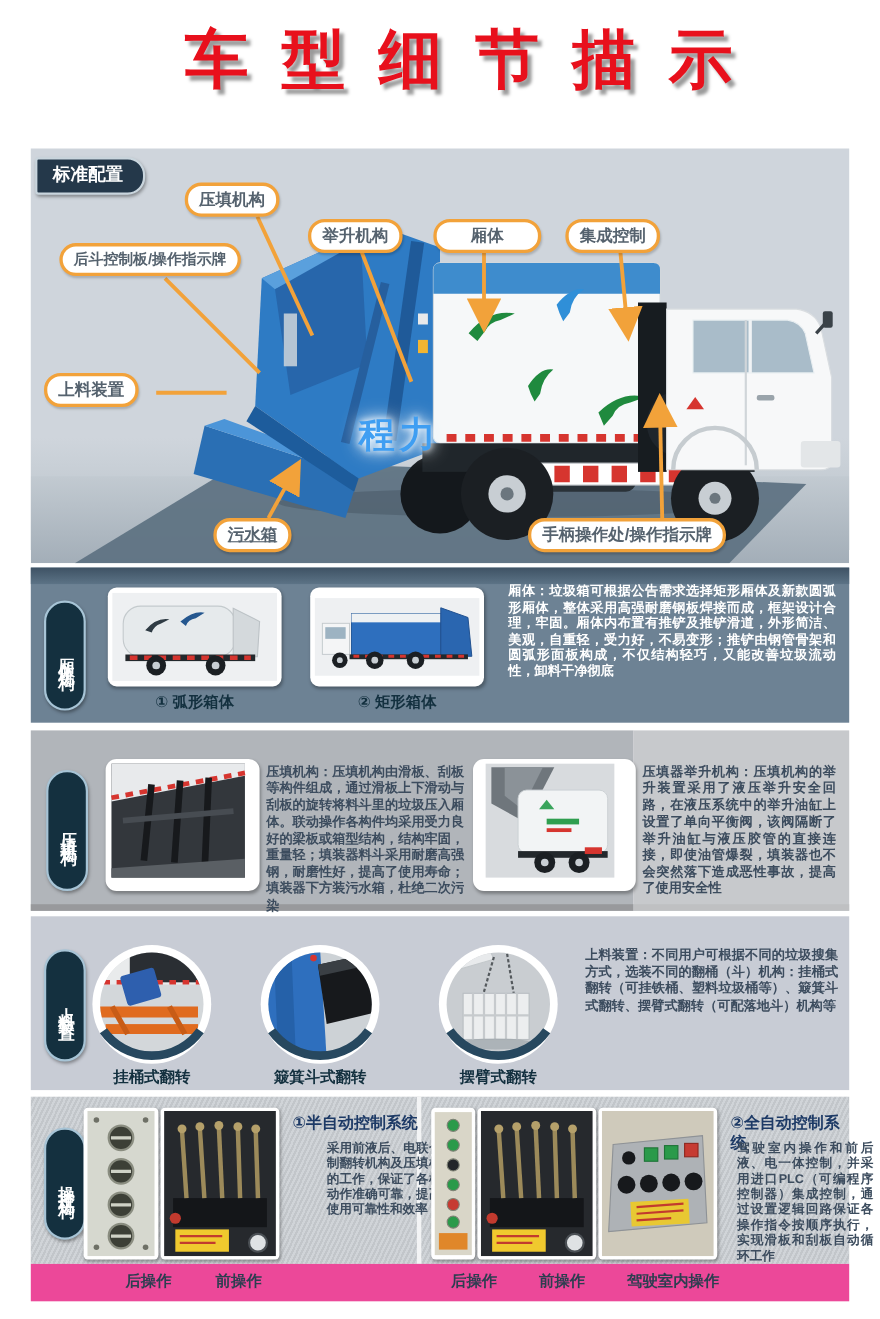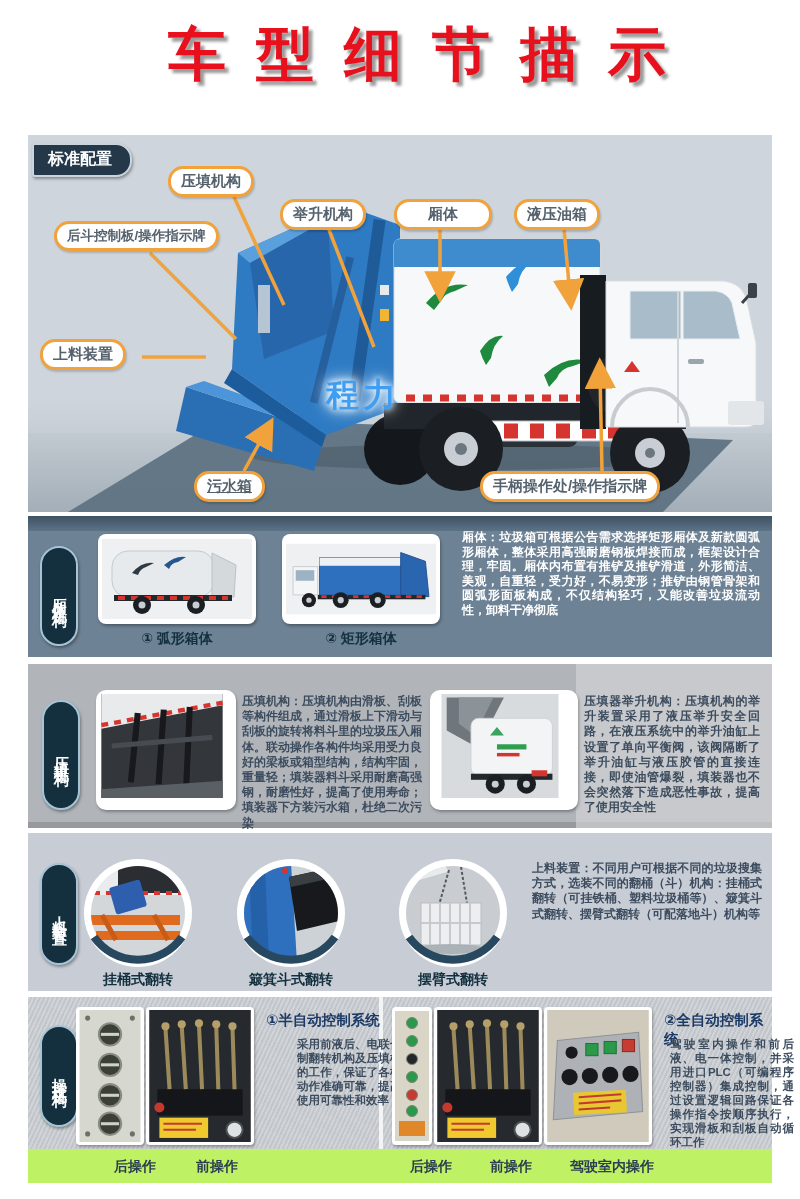--- a/index.html
+++ b/index.html
@@ -87,21 +87,21 @@
   .ph1{left:48px;top:10px;width:62px;height:132px;}
   .ph2{left:118px;top:10px;width:102px;height:132px;}
   .ph3{left:364px;top:10px;width:34px;height:132px;}
   .ph4{left:406px;top:10px;width:102px;height:132px;}
   .ph5{left:516px;top:10px;width:102px;height:132px;}
   .s5head{position:absolute;color:#1d3a66;font-size:14.5px;font-weight:bold;margin-left:10px;}
   .h-l{left:228px;top:14px;} .h-r{left:626px;top:14px;}
   .s5text{position:absolute;font-size:11.5px;line-height:14px;}
   .t-l{left:228px;top:40px;width:116px;margin-left:41px;}
   .t-r{left:626px;top:40px;width:124px;padding-left:16px;}
-  .footerbar{position:absolute;left:0;top:152px;width:744px;height:34px;background:#bef264;}
+  .footerbar{position:absolute;left:0;top:152px;width:744px;height:34px;background:#ec4899;font-family:Liberation Serif, serif;}
   .flabel{position:absolute;top:0;height:34px;line-height:34px;color:#2c3e50;
           font-size:14px;font-weight:bold;white-space:nowrap;}
   .fl1{left:86px;} .fl2{left:168px;} .fl3{left:382px;} .fl4{left:462px;} .fl5{left:542px;}
 
   svg{display:block;}
 </style>
 </head>
 <body>
 
 <div class="page">
@@ -188,21 +188,21 @@
         <path d="M114,222 L178,222"></path>
         <path d="M216,336 L238,296" marker-end="url(#ah)"></path>
         <path d="M574,336 L572,238" marker-end="url(#ah)"></path>
       </g>
     </svg>
 
     <div class="tab">标准配置</div>
     <div class="pill pc0">压填机构</div>
     <div class="pill pc1">举升机构</div>
     <div class="pill pc2">厢体</div>
-    <div class="pill pc3">液压油箱</div>
+    <div class="pill pc3">集成控制</div>
     <div class="pill pc4">后斗控制板/操作指示牌</div>
     <div class="pill pc5">上料装置</div>
     <div class="pill pc6">污水箱</div>
     <div class="pill pc7">手柄操作处/操作指示牌</div>
     <div class="brand">程力</div>
   </div>
 
   <div class="sec s2">
     <div class="bevel"></div>
     <div class="capsule cap" style="left:12px;top:30px;height:96px;">厢体机构</div>

